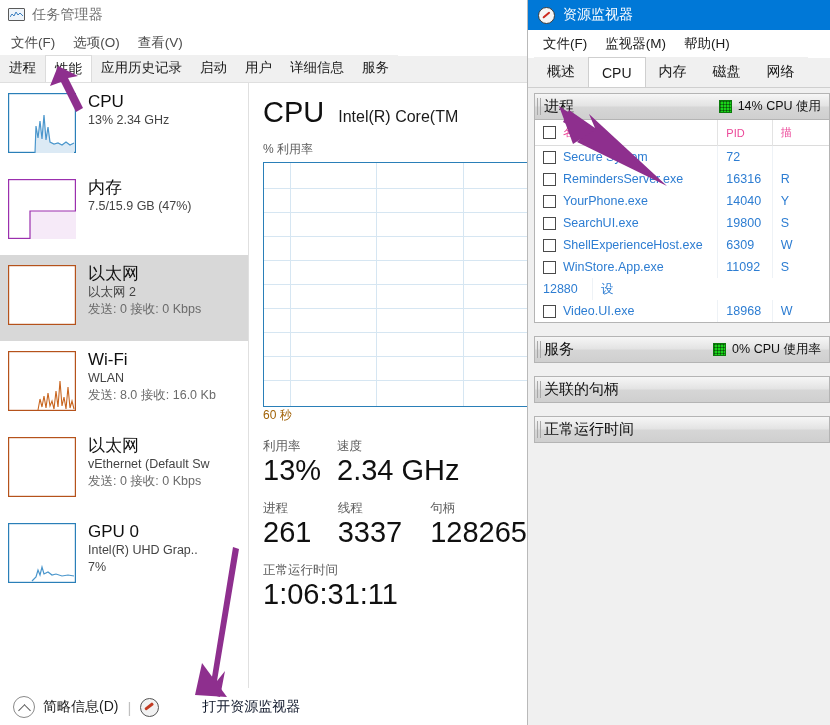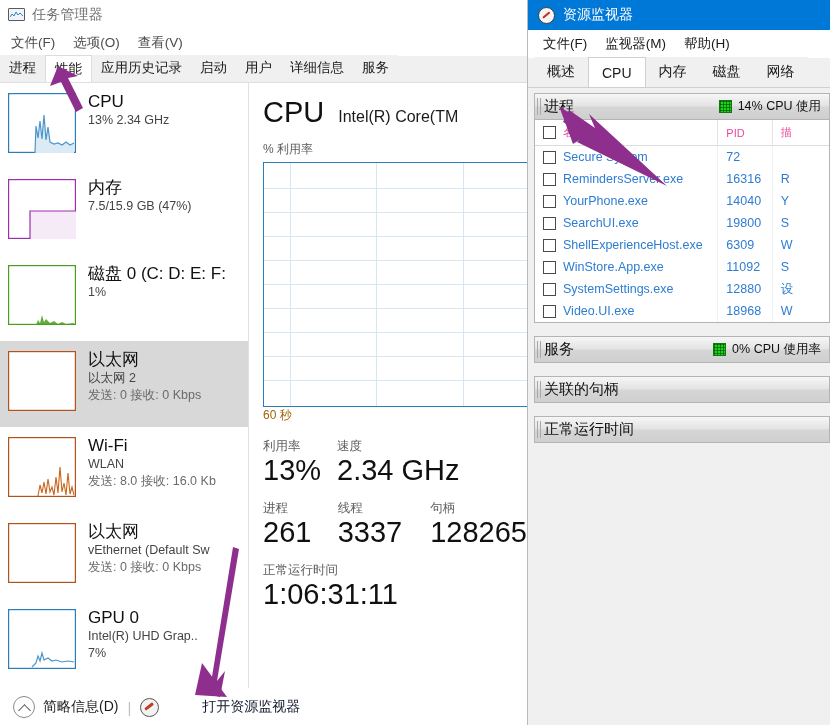--- a/index.html
+++ b/index.html
@@ -321,32 +321,20 @@
               <polygon points="22,60 22,32 68,32 68,60" fill="#f6eaf8"></polygon>
               <polyline points="22,60 22,32 68,32" fill="none" stroke="#9b2fae" stroke-width="1.2"></polyline>
             </svg>
           </div>
           <div class="res-text">
             <div class="res-name">内存</div>
             <div class="res-sub">7.5/15.9 GB (47%)</div>
           </div>
         </div>
 
-        <div class="res-item">
-          <div class="res-thumb">
-            <svg viewBox="0 0 68 60" preserveAspectRatio="none">
-              <rect x="0.5" y="0.5" width="67" height="59" fill="#fff" stroke="#4a9e1f" stroke-width="1.4"></rect>
-              <polygon points="28,60 30,55 32,58 34,50 36,57 38,54 42,58 46,56 50,59 54,57 58,59 66,58 66,60" fill="#4a9e1f" opacity=".85"></polygon>
-            </svg>
-          </div>
-          <div class="res-text">
-            <div class="res-name">磁盘 0 (C: D: E: F:</div>
-            <div class="res-sub">1%</div>
-          </div>
-        </div>
 
         <div class="res-item selected">
           <div class="res-thumb">
             <svg viewBox="0 0 68 60" preserveAspectRatio="none">
               <rect x="0.5" y="0.5" width="67" height="59" fill="#fff" stroke="#b5521b" stroke-width="1.4"></rect>
             </svg>
           </div>
           <div class="res-text">
             <div class="res-name">以太网</div>
             <div class="res-sub">以太网 2</div>
@@ -554,24 +542,20 @@
         <div class="rm-row">
           <div class="rm-td col-name">
             <span class="cb"></span>
             <span>WinStore.App.exe</span>
           </div>
           <div class="rm-td col-pid">11092</div>
           <div class="rm-td col-desc">S</div>
         </div>
 
         <div class="rm-row">
-          <div class="rm-td col-name">
-            <span class="cb"></span>
-            <span>SystemSettings.exe</span>
-          </div>
           <div class="rm-td col-pid">12880</div>
           <div class="rm-td col-desc">设</div>
         </div>
 
         <div class="rm-row">
           <div class="rm-td col-name">
             <span class="cb"></span>
             <span>Video.UI.exe</span>
           </div>
           <div class="rm-td col-pid">18968</div>

